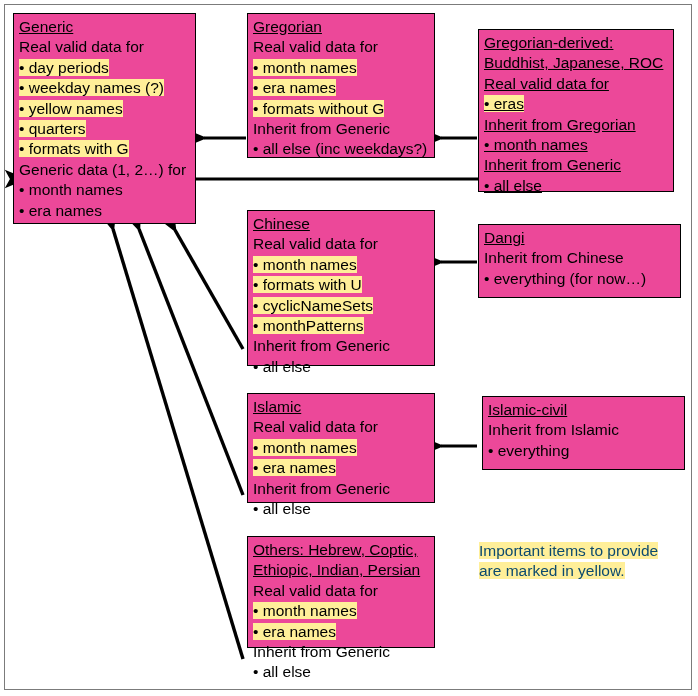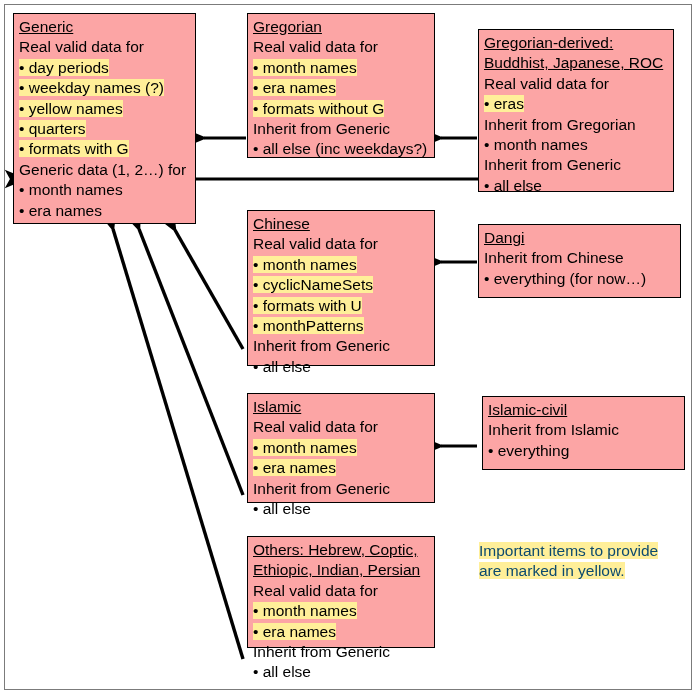--- a/index.html
+++ b/index.html
@@ -22,21 +22,21 @@
     left: 4px;
     top: 4px;
     width: 688px;
     height: 686px;
     border: 1px solid #7b7b7b;
     box-sizing: border-box;
   }
   .node-box {
     position: absolute;
     border: 1px solid #000000;
-    background: #fca5a5;
+    background: #ec4899;
     box-sizing: border-box;
     padding: 3px 4px 3px 5px;
     font-size: 15.5px;
     line-height: 20.4px;
     color: #000000;
     white-space: nowrap;
     z-index: 5;
   }
   .line {
     display: block;
@@ -133,37 +133,37 @@
   <div class="node-box" style="left:247px; top:13px; width:188px; height:145px;">
     <span class="line title">Gregorian</span>
     <span class="line"><span>Real valid data for</span></span>
     <span class="line"><span class="hl">• month names</span></span>
     <span class="line"><span class="hl">• era names</span></span>
     <span class="line"><span class="hl">• formats without G</span></span>
     <span class="line"><span>Inherit from Generic</span></span>
     <span class="line"><span>• all else (inc weekdays?)</span></span>
   </div>
 
-  <div class="node-box" style="left:478px; top:29px; width:196px; height:163px;">
+  <div class="node-box" style="left:478px; top:29px; width:196px; height:163px;text-decoration:underline;">
     <span class="line title">Gregorian-derived:</span>
     <span class="line title">Buddhist, Japanese, ROC</span>
     <span class="line"><span>Real valid data for</span></span>
     <span class="line"><span class="hl">• eras</span></span>
     <span class="line"><span>Inherit from Gregorian</span></span>
     <span class="line"><span>• month names</span></span>
     <span class="line"><span>Inherit from Generic</span></span>
     <span class="line"><span>• all else</span></span>
   </div>
 
   <div class="node-box" style="left:247px; top:210px; width:188px; height:156px;">
     <span class="line title">Chinese</span>
     <span class="line"><span>Real valid data for</span></span>
     <span class="line"><span class="hl">• month names</span></span>
+    <span class="line"><span class="hl">• formats with U</span></span>
     <span class="line"><span class="hl">• cyclicNameSets</span></span>
-    <span class="line"><span class="hl">• formats with U</span></span>
     <span class="line"><span class="hl">• monthPatterns</span></span>
     <span class="line"><span>Inherit from Generic</span></span>
     <span class="line"><span>• all else</span></span>
   </div>
 
   <div class="node-box" style="left:478px; top:224px; width:203px; height:74px;">
     <span class="line title">Dangi</span>
     <span class="line"><span>Inherit from Chinese</span></span>
     <span class="line"><span>• everything (for now…)</span></span>
   </div>

